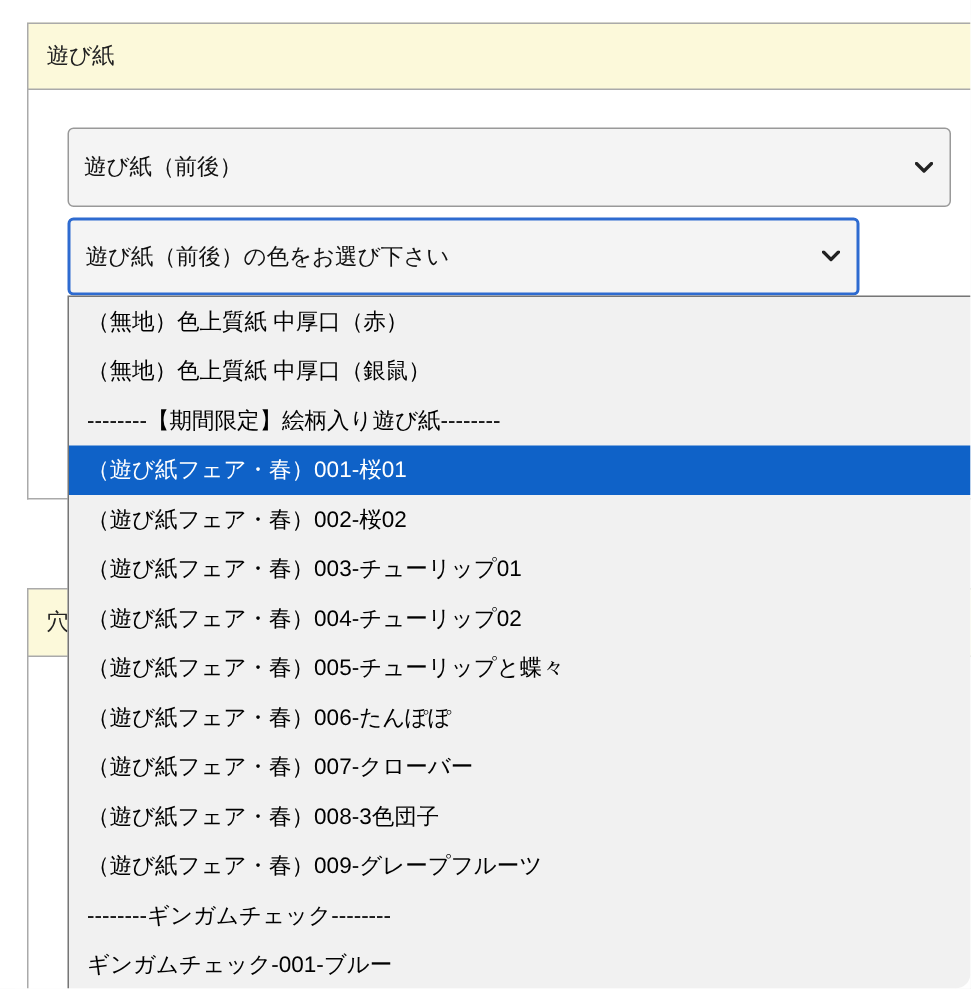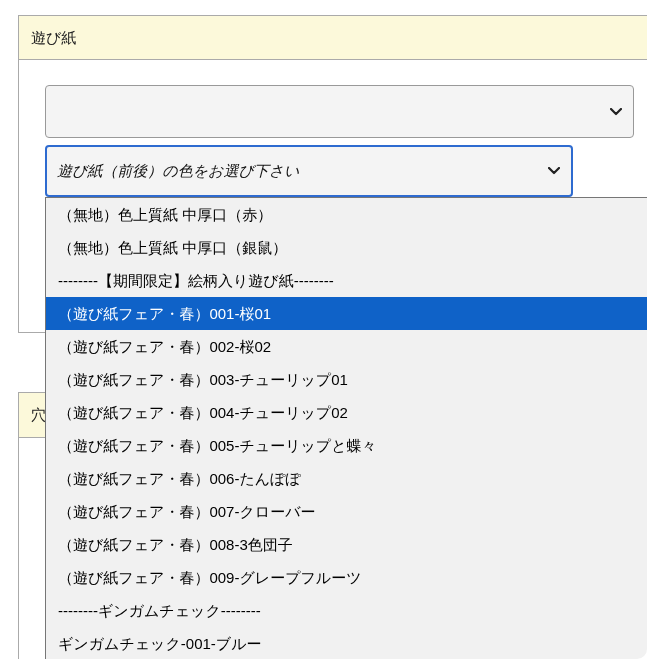--- a/index.html
+++ b/index.html
@@ -42,26 +42,27 @@
 <body>
 
 <div class="screen">
 
   <div class="section-header" style="top:15px;">
     <span>遊び紙</span>
   </div>
   <div class="section-body" style="top:60px;height:273px;"></div>
 
   <div class="sel" style="left:45px;top:85px;width:589px;height:53px;">
+    <span>遊び紙（前後）</span>
     <svg class="chev" viewBox="0 0 12 8">
       <polyline points="1,1 6,6 11,1" fill="none" stroke="#222" stroke-width="2.2" stroke-linecap="round" stroke-linejoin="round"></polyline>
     </svg>
   </div>
 
-  <div class="sel focused" style="left:45px;top:145px;width:528px;height:52px;font-style:italic;">
+  <div class="sel focused" style="left:45px;top:145px;width:528px;height:52px;">
     <span>遊び紙（前後）の色をお選び下さい</span>
     <svg class="chev" viewBox="0 0 12 8">
       <polyline points="1,1 6,6 11,1" fill="none" stroke="#222" stroke-width="2.2" stroke-linecap="round" stroke-linejoin="round"></polyline>
     </svg>
   </div>
 
   <div class="section-header" style="top:392px;height:46px;">
     <span>穴</span>
   </div>
   <div class="section-body" style="top:438px;height:240px;"></div>

